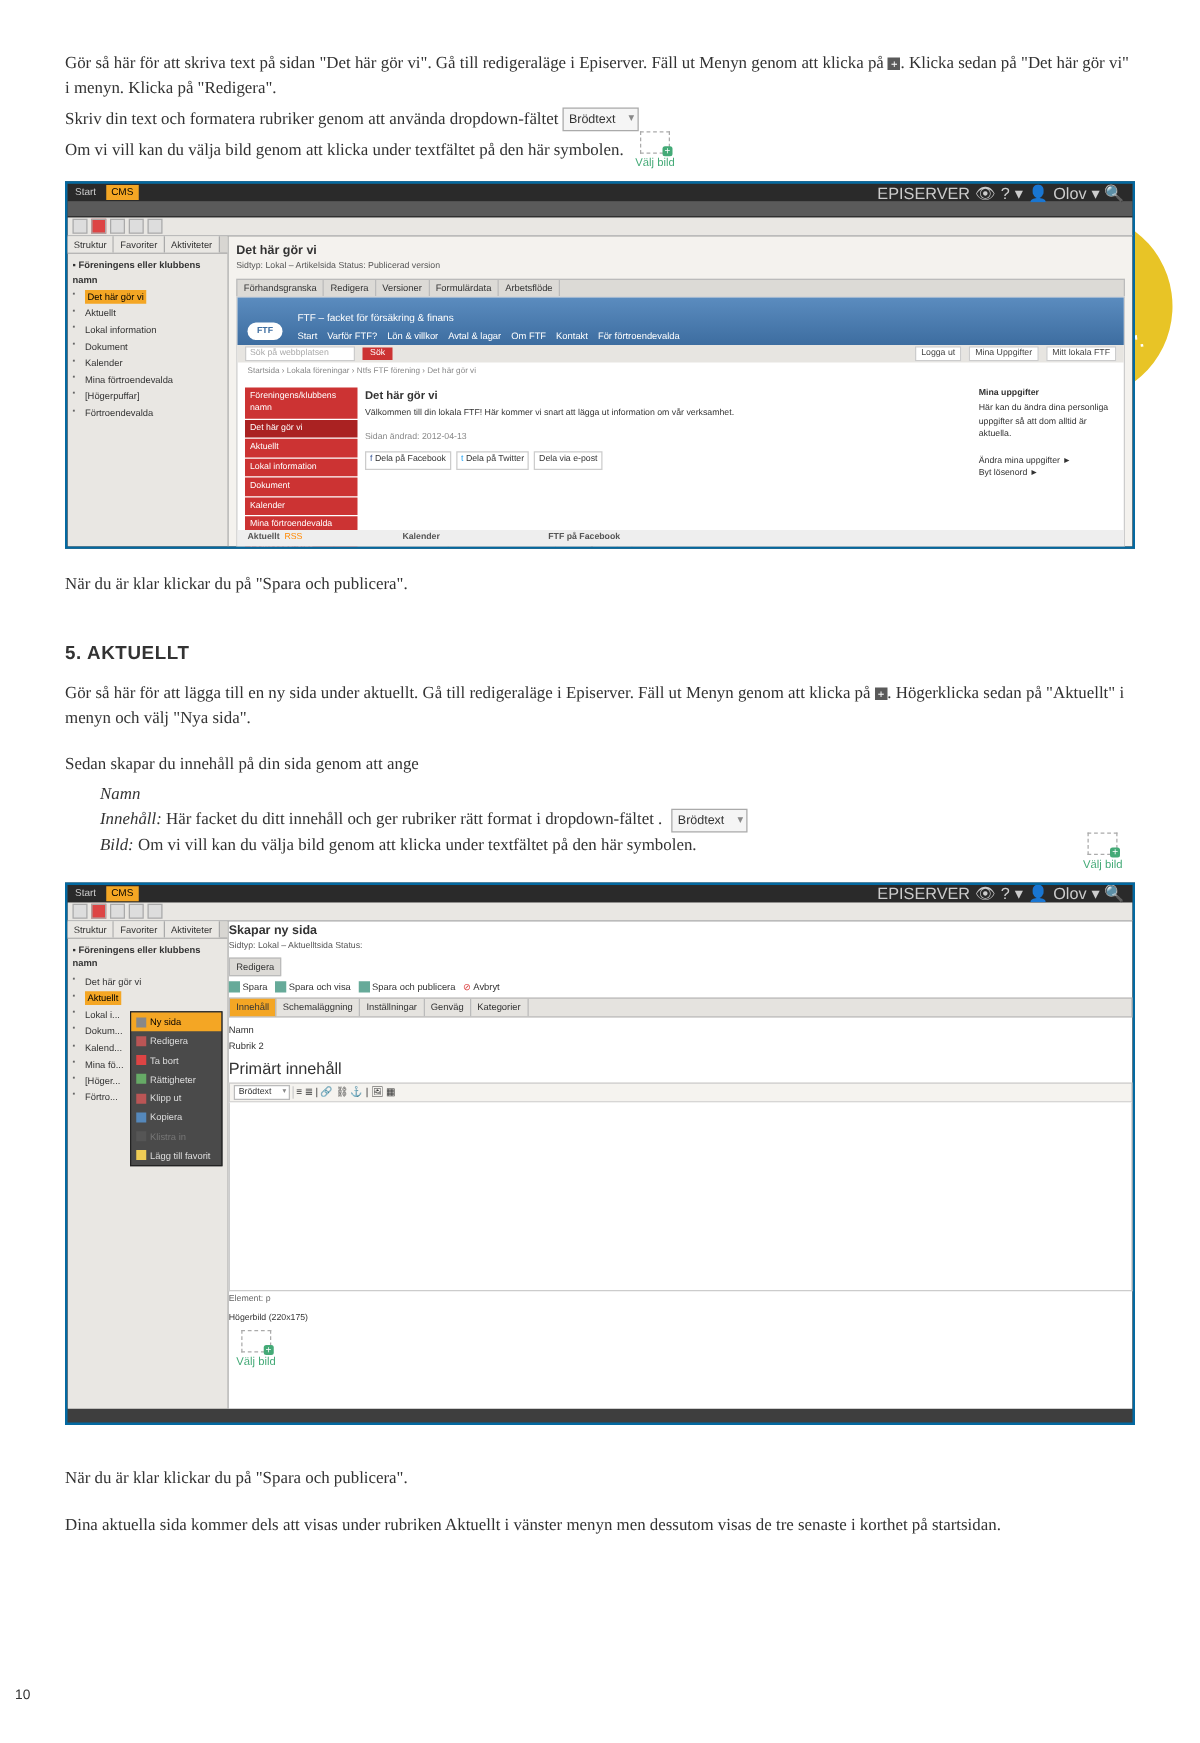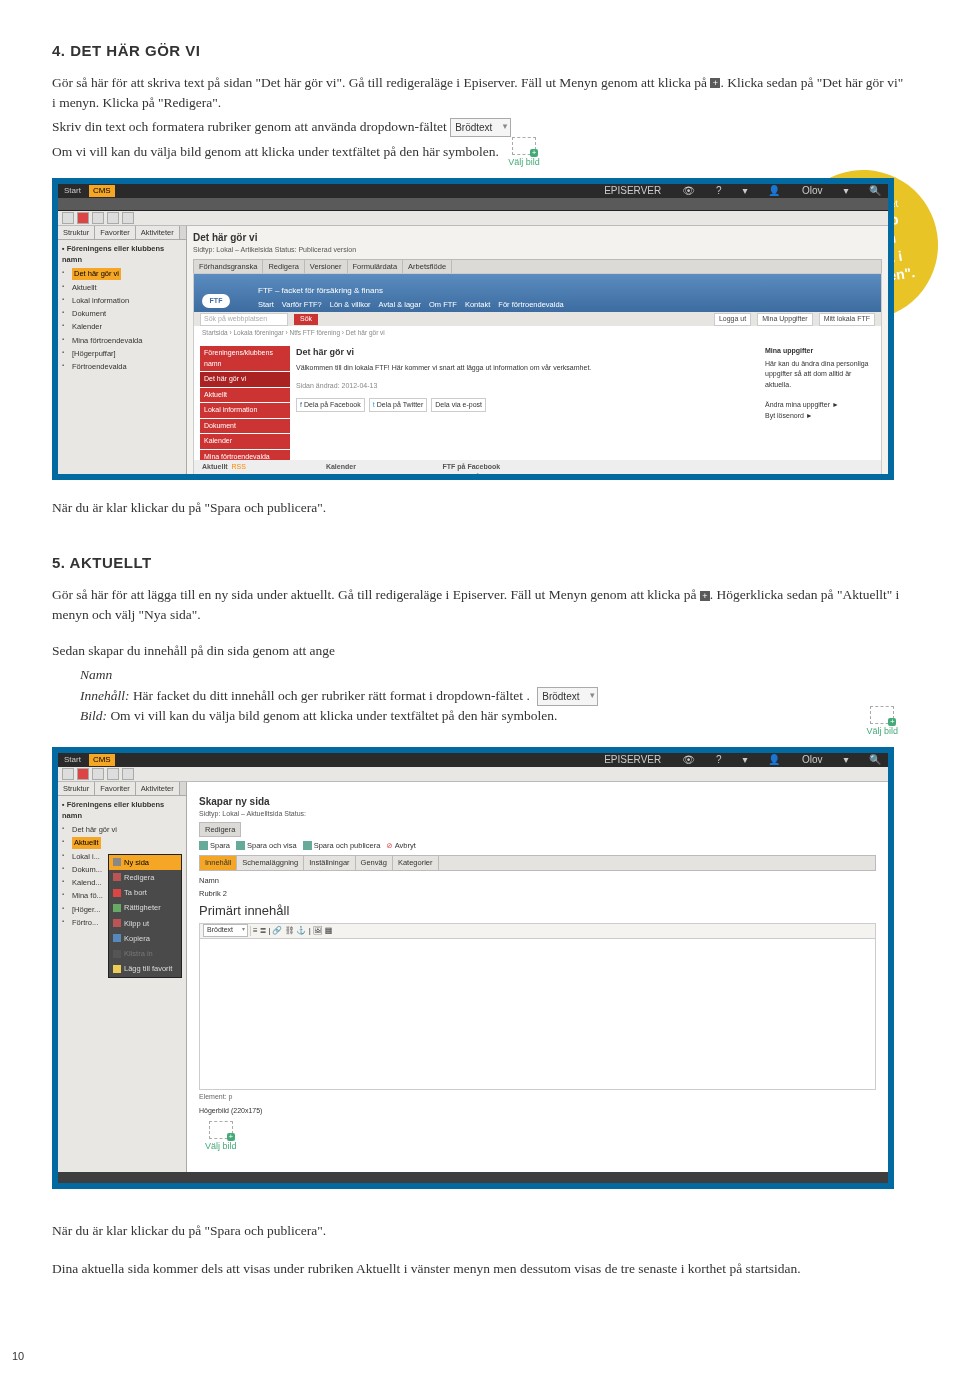--- a/index.html
+++ b/index.html
@@ -4,58 +4,58 @@
 <style>
 body { font-family: Georgia, serif; background: #fff; margin: 0; padding: 40px 52px 30px 52px; width: 856px; color: #333; font-size: 13.5px; line-height: 1.5; }
 .h4 { font-family: Arial, sans-serif; font-weight: bold; font-size: 15px; letter-spacing: 0.5px; margin-bottom: 10px; }
 .bodytext { margin-bottom: 4px; }
 .plus-icon { display: inline-block; width: 10px; height: 10px; background: #5a5a5a; color: #fff; font-size: 9px; line-height: 10px; text-align: center; vertical-align: middle; font-family: Arial; }
 .dropdown-fake { display: inline-block; border: 1px solid #aaa; font-family: Arial, sans-serif; font-size: 10px; padding: 1px 18px 1px 4px; position: relative; background: #f5f5f5; vertical-align: middle; }
 .dropdown-fake::after { content: "▾"; position: absolute; right: 3px; top: 1px; color: #888; font-size: 9px; }
 .valjbild { display: inline-block; text-align: center; font-family: Arial; font-size: 9px; color: #4a7; vertical-align: middle; margin-left: 6px; }
 .valjbild .ic { display: block; width: 22px; height: 16px; border: 1px dashed #aaa; margin: 0 auto 1px; position: relative; }
 .valjbild .ic::after { content: "+"; position: absolute; right: -3px; bottom: -3px; background: #4a7; color: #fff; font-size: 8px; width: 8px; height: 8px; line-height: 8px; border-radius: 2px; }
-.screenshot { border: 6px solid #0369a1; background: #3e3e3e; height: 290px; margin: 8px 14px 18px 0; position: relative; font-family: Arial, sans-serif; font-size: 8px; color: #ccc; overflow: hidden; }
+.screenshot { border: 2px solid #0369a1; background: #3e3e3e; height: 290px; margin: 8px 0 18px 0; position: relative; font-family: Arial, sans-serif; font-size: 8px; color: #ccc; overflow: hidden; }
 .ss-top { background: #2a2a2a; height: 14px; display: flex; align-items: center; padding: 0 6px; gap: 8px; }
-.ss-topright { position: absolute; right: 6px; top: 0; height: 14px; display: flex; align-items: center; gap: 21px; font-size: 10px; }
+.ss-topright { position: absolute; right: 6px; top: 0; height: 14px; display: flex; align-items: center; gap: 4px; font-size: 13px; }
 .ss-bar2 { background: #5a5a5a; height: 12px; border-bottom: 1px solid #222; }
 .ss-toolbar { background: #e9e7e3; height: 14px; border-bottom: 1px solid #bbb; display: flex; align-items: center; padding-left: 4px; gap: 3px; }
 .ss-tbicon { width: 10px; height: 10px; background: #ddd; border: 1px solid #aaa; }
 .ss-tbicon.red { background: #d44; }
 .ss-body { display: flex; height: calc(100% - 40px); background: #3e3e3e; }
 .ss-left { width: 128px; background: #e9e7e3; border-right: 1px solid #aaa; color: #333; }
 .ss-tabs { background: #d8d6d2; height: 13px; display: flex; border-bottom: 1px solid #aaa; }
 .ss-tab { padding: 1px 5px; border-right: 1px solid #aaa; background: #e9e7e3; font-size: 7.5px; }
 .ss-tree { padding: 3px 4px; font-size: 7.5px; line-height: 1.5; }
 .ss-tree .item { padding: 1px 0 1px 10px; position: relative; }
 .ss-tree .item::before { content: "▪"; position: absolute; left: 0; color: #666; font-size: 6px; }
 .ss-tree .sel { background: #f4a624; color: #000; display: inline-block; padding: 0 2px; }
 .ss-main { flex: 1; background: #f4f2ee; color: #333; padding: 4px 6px; }
 .ss-pagetitle { font-size: 10px; font-weight: bold; }
 .ss-meta { font-size: 7px; color: #555; margin-bottom: 4px; }
 .ss-innertabs { background: #dcdad6; height: 13px; display: flex; border: 1px solid #bbb; font-size: 7.5px; }
 .ss-innertabs span { padding: 1px 5px; border-right: 1px solid #bbb; }
 .ss-preview { background: #fff; border: 1px solid #ccc; height: 210px; margin-top: -1px; position: relative; }
-.ftf-header { background: linear-gradient(#5b8cbf,#3d6da0); height: 36px; display: flex; align-items: flex-end; padding: 0 8px 2px; color: #fff; font-size: 8px; gap: 28px; }
+.ftf-header { background: linear-gradient(#5b8cbf,#3d6da0); height: 36px; display: flex; align-items: flex-end; padding: 0 8px 2px; color: #fff; font-size: 8px; gap: 12px; }
 .ftf-logo { background: #fff; width: 28px; height: 14px; border-radius: 7px; color: #3d6da0; font-weight: bold; text-align: center; line-height: 14px; font-size: 7px; margin-bottom: 2px; }
 .ftf-bar { background: #e7e5e1; height: 14px; display: flex; align-items: center; padding: 0 6px; gap: 6px; color: #444; }
 .ftf-content { display: flex; padding: 6px; gap: 6px; }
 .ftf-side { width: 90px; }
 .ftf-redbox { background: #c33; color: #fff; padding: 2px 4px; font-size: 7px; margin-bottom: 1px; }
 .ftf-grayitem { background: #eee; padding: 2px 4px; font-size: 7px; margin-bottom: 1px; color: #333; }
 .ftf-center { flex: 1; font-size: 7px; color: #333; }
 .ftf-right { width: 110px; font-size: 7px; color: #333; }
 .ftf-footer { position: absolute; bottom: 0; left: 0; right: 0; background: #eee; height: 24px; display: flex; align-items: center; font-size: 7px; color: #555; padding: 0 8px; gap: 40px; }
 .badge { position: absolute; right: -30px; top: 130px; width: 150px; height: 150px; background: #e8c426; border-radius: 50%; color: #fff; font-family: Arial; font-size: 12px; transform: rotate(-8deg); display: flex; flex-direction: column; align-items: center; justify-content: center; text-align: center; padding: 18px; box-sizing: border-box; line-height: 1.3; }
 .screenshot2 { height: 430px; }
 .contextmenu { position: absolute; left: 50px; top: 72px; background: #4a4a4a; border: 1px solid #222; width: 72px; font-size: 7.5px; z-index: 5; }
 .contextmenu div { padding: 2px 4px; color: #ddd; display: flex; align-items: center; gap: 3px; }
 .contextmenu div.sel { background: #f4a624; color: #000; }
 .cm-ic { width: 8px; height: 8px; background: #888; display: inline-block; }
-.editpanel { background: #fff; flex: 1; padding: 12px; color: #333; font-size: 8px; }
+.editpanel { background: #fff; flex: 1; padding: 0; color: #333; font-size: 8px; }
 .ep-tabs { background: #e5e3df; height: 14px; display: flex; border: 1px solid #bbb; font-size: 7.5px; margin-bottom: 4px; }
 .ep-tabs span { padding: 1px 5px; border-right: 1px solid #bbb; }
 .ep-tabs span.active { background: #f4a624; }
 .ep-toolbar { border: 1px solid #ccc; background: #f5f3ef; height: 14px; display: flex; align-items: center; padding: 0 3px; gap: 2px; }
 .ep-toolbar .dd { border: 1px solid #bbb; background: #fff; font-size: 7px; padding: 0 14px 0 3px; position: relative; }
 .ep-toolbar .dd::after { content: "▾"; position: absolute; right: 2px; font-size: 6px; color: #888; }
 .ep-textarea { border: 1px solid #ccc; border-top: none; height: 150px; background: #fff; }
 .ep-status { font-size: 7px; color: #666; margin-top: 2px; }
 .ep-hogerbild { margin-top: 4px; font-size: 7px; }
 .actions-row { display: flex; gap: 6px; align-items: center; font-size: 7.5px; margin-bottom: 3px; }
@@ -64,21 +64,20 @@
 .pagenum { position: absolute; left: 12px; font-family: Arial; font-size: 11px; color: #333; }
 .relwrap { position: relative; }
 .italic { font-style: italic; }
 .indent { margin-left: 28px; }
 </style>
 </head>
 <body>
 
 <div class="relwrap">
 
-<div class="h4">4. DET HÄR GÖR VI</div>
 
 <div class="bodytext">
   <span>Gör så här för att skriva text på sidan "Det här gör vi". Gå till redigeraläge i Episerver. Fäll ut Menyn genom att klicka på </span><span class="plus-icon">+</span><span>. Klicka sedan på "Det här gör vi" i menyn. Klicka på "Redigera".</span>
 </div>
 <div class="bodytext">
   <span>Skriv din text och formatera rubriker genom att använda dropdown-fältet </span>
   <span class="dropdown-fake">Brödtext</span><br>
   <span>Om vi vill kan du välja bild genom att klicka under textfältet på den här symbolen.</span>
   <span class="valjbild"><span class="ic"></span><span>Välj bild</span></span>
 </div>

